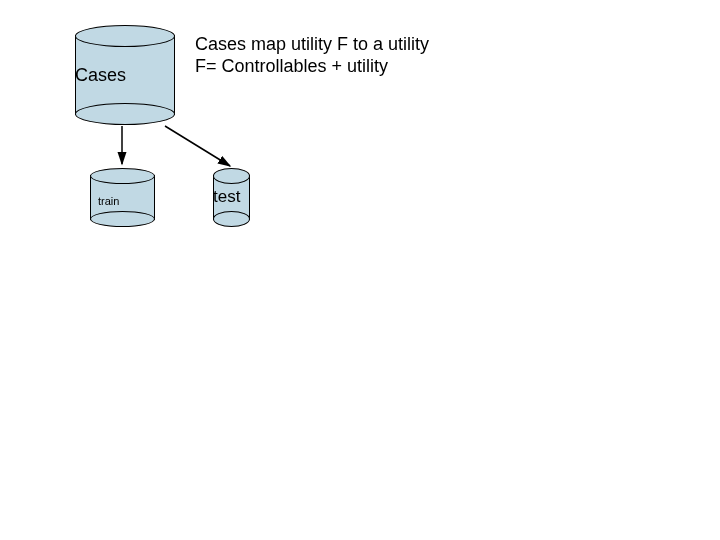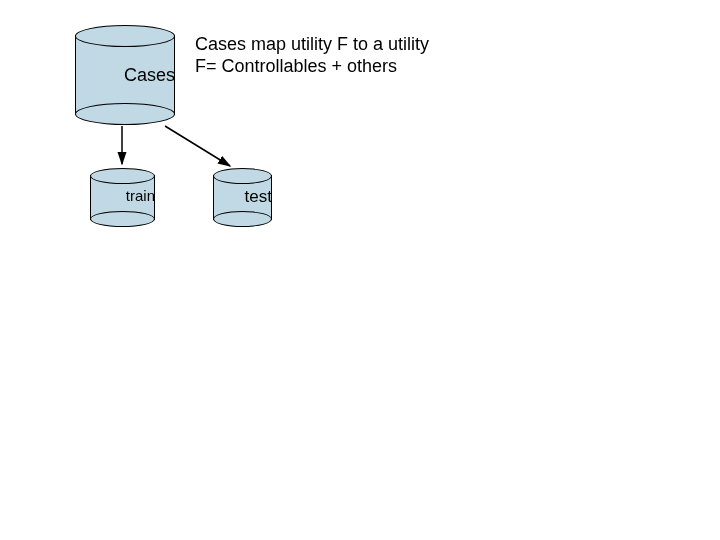--- a/index.html
+++ b/index.html
@@ -1,35 +1,35 @@
 <!DOCTYPE html>
 <html><head>
 <meta charset="utf-8">
 <style>
   html,body{margin:0;padding:0;width:720px;height:540px;background:#fff;font-family:Arial,Helvetica,sans-serif;color:#000;}
   .stage{position:relative;width:720px;height:540px;}
   
   .cyl{position:absolute;}
   .cyl .body{position:absolute;left:0;right:0;background:#c1d9e4;border-left:1px solid #000;border-right:1px solid #000;}
   .cyl .top,.cyl .bot{position:absolute;left:0;right:0;border:1px solid #000;border-radius:50%;background:#c1d9e4;}
-  .cyl .label{position:absolute;left:0;right:0;text-align:right;font-size:18px;}
+  .cyl .label{position:absolute;left:0;right:0;text-align:left;font-size:18px;}
   
   #cases{left:75px;top:35px;width:100px;height:80px;}
   #cases .top{top:-10px;height:20px;}
   #cases .bot{bottom:-10px;height:20px;}
   #cases .body{top:0;bottom:0;}
   #cases .label{top:30px;}
   
   #train{left:90px;top:175px;width:65px;height:45px;}
   #train .top{top:-7px;height:14px;}
   #train .bot{bottom:-7px;height:14px;}
   #train .body{top:0;bottom:0;}
-  #train .label{top:12px;font-size:15px;}
+  #train .label{top:20px;font-size:11px;margin-left:8px;}
   
-  #test{left:213px;top:175px;width:59px;height:45px;}
+  #test{left:213px;top:175px;width:37px;height:45px;}
   #test .top{top:-7px;height:14px;}
   #test .bot{bottom:-7px;height:14px;}
   #test .body{top:0;bottom:0;}
   #test .label{top:12px;font-size:17px;}
   
   #caption{position:absolute;left:195px;top:33px;width:330px;font-size:18px;line-height:22px;}
   
   svg.arrows{position:absolute;left:0;top:0;width:720px;height:540px;pointer-events:none;}
 </style>
 </head>
@@ -53,21 +53,21 @@
 
   <div id="test" class="cyl">
     <div class="body"></div>
     <div class="bot"></div>
     <div class="top"></div>
     <div class="label">test</div>
   </div>
 
   <div id="caption">
     <span>Cases map utility F to a utility</span><br>
-    <span>F= Controllables + others</span>
+    <span>F= Controllables + utility</span>
   </div>
 
   <svg class="arrows">
     <defs>
       <marker id="ah" markerWidth="10" markerHeight="10" refX="8" refY="3" orient="auto" markerUnits="strokeWidth">
         <path d="M0,0 L9,3 L0,6 Z" fill="#000"></path>
       </marker>
     </defs>
     <line x1="122" y1="126" x2="122" y2="164" stroke="#000" stroke-width="1.5" marker-end="url(#ah)"></line>
     <line x1="165" y1="126" x2="230" y2="166" stroke="#000" stroke-width="1.5" marker-end="url(#ah)"></line>

